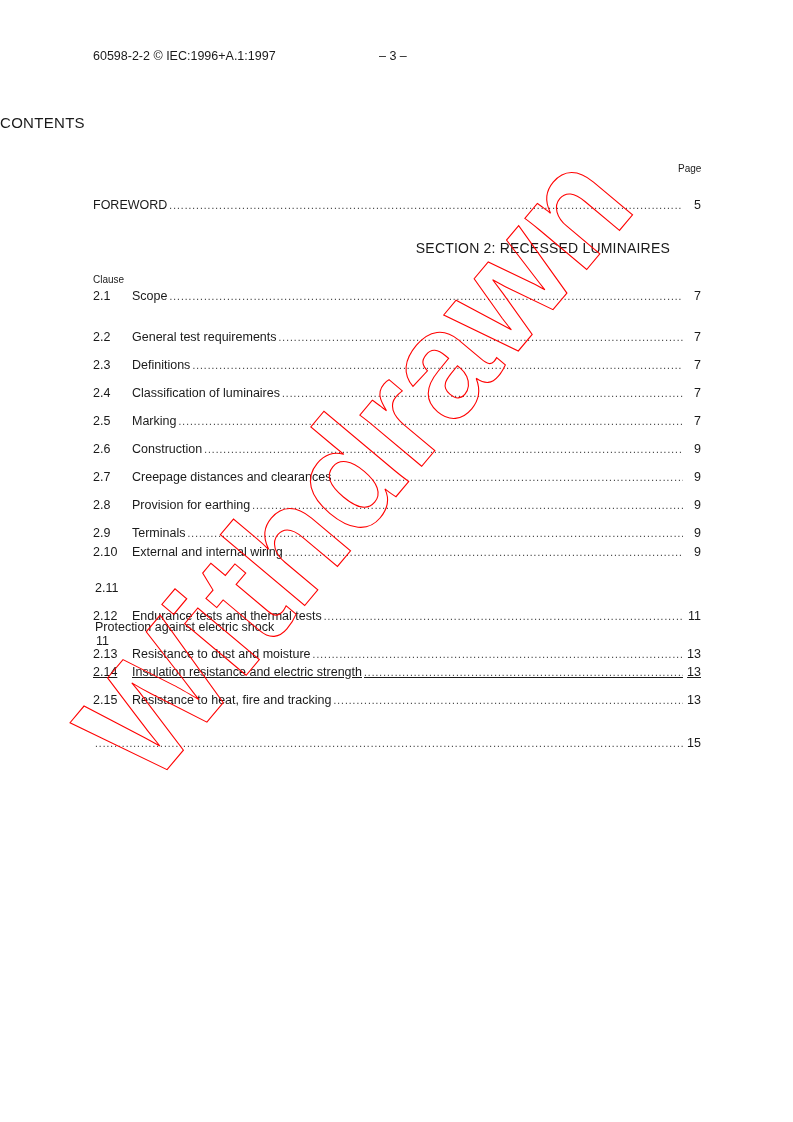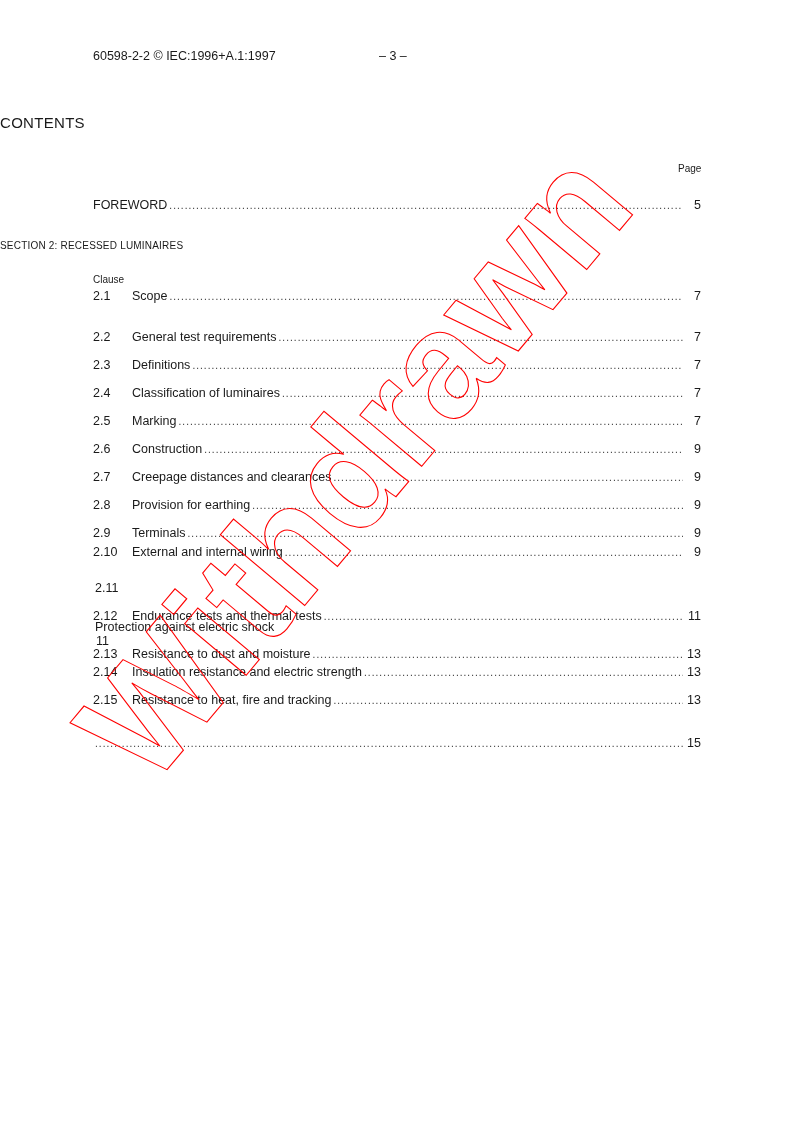--- a/index.html
+++ b/index.html
@@ -81,22 +81,22 @@
       flex: 0 0 auto;
       text-align: right;
       min-width: 14px;
       white-space: nowrap;
     }
     .section-heading {
       position: absolute;
       top: 240px;
       left: 0;
       width: 670px;
-      text-align: left;
-      font-size: 10px;
+      text-align: right;
+      font-size: 14px;
       letter-spacing: 0.2px;
     }
     .clause-label {
       position: absolute;
       top: 274px;
       left: 93px;
       font-size: 10px;
     }
     .watermark {
       position: absolute;
@@ -201,21 +201,21 @@
     <span class="text">Endurance tests and thermal tests</span>
     <span class="leader">............................................................................................................................................................................................................................</span>
     <span class="pg">11</span>
   </div>
   <div class="toc-line" style="top:647px;">
     <span class="num">2.13</span>
     <span class="text">Resistance to dust and moisture</span>
     <span class="leader">............................................................................................................................................................................................................................</span>
     <span class="pg">13</span>
   </div>
-  <div class="toc-line" style="top:665px;">
+  <div class="toc-line" style="top:665px;text-decoration:underline;">
     <span class="num">2.14</span>
     <span class="text">Insulation resistance and electric strength</span>
     <span class="leader">............................................................................................................................................................................................................................</span>
     <span class="pg">13</span>
   </div>
   <div class="toc-line" style="top:693px;">
     <span class="num">2.15</span>
     <span class="text">Resistance to heat, fire and tracking</span>
     <span class="leader">............................................................................................................................................................................................................................</span>
     <span class="pg">13</span>

